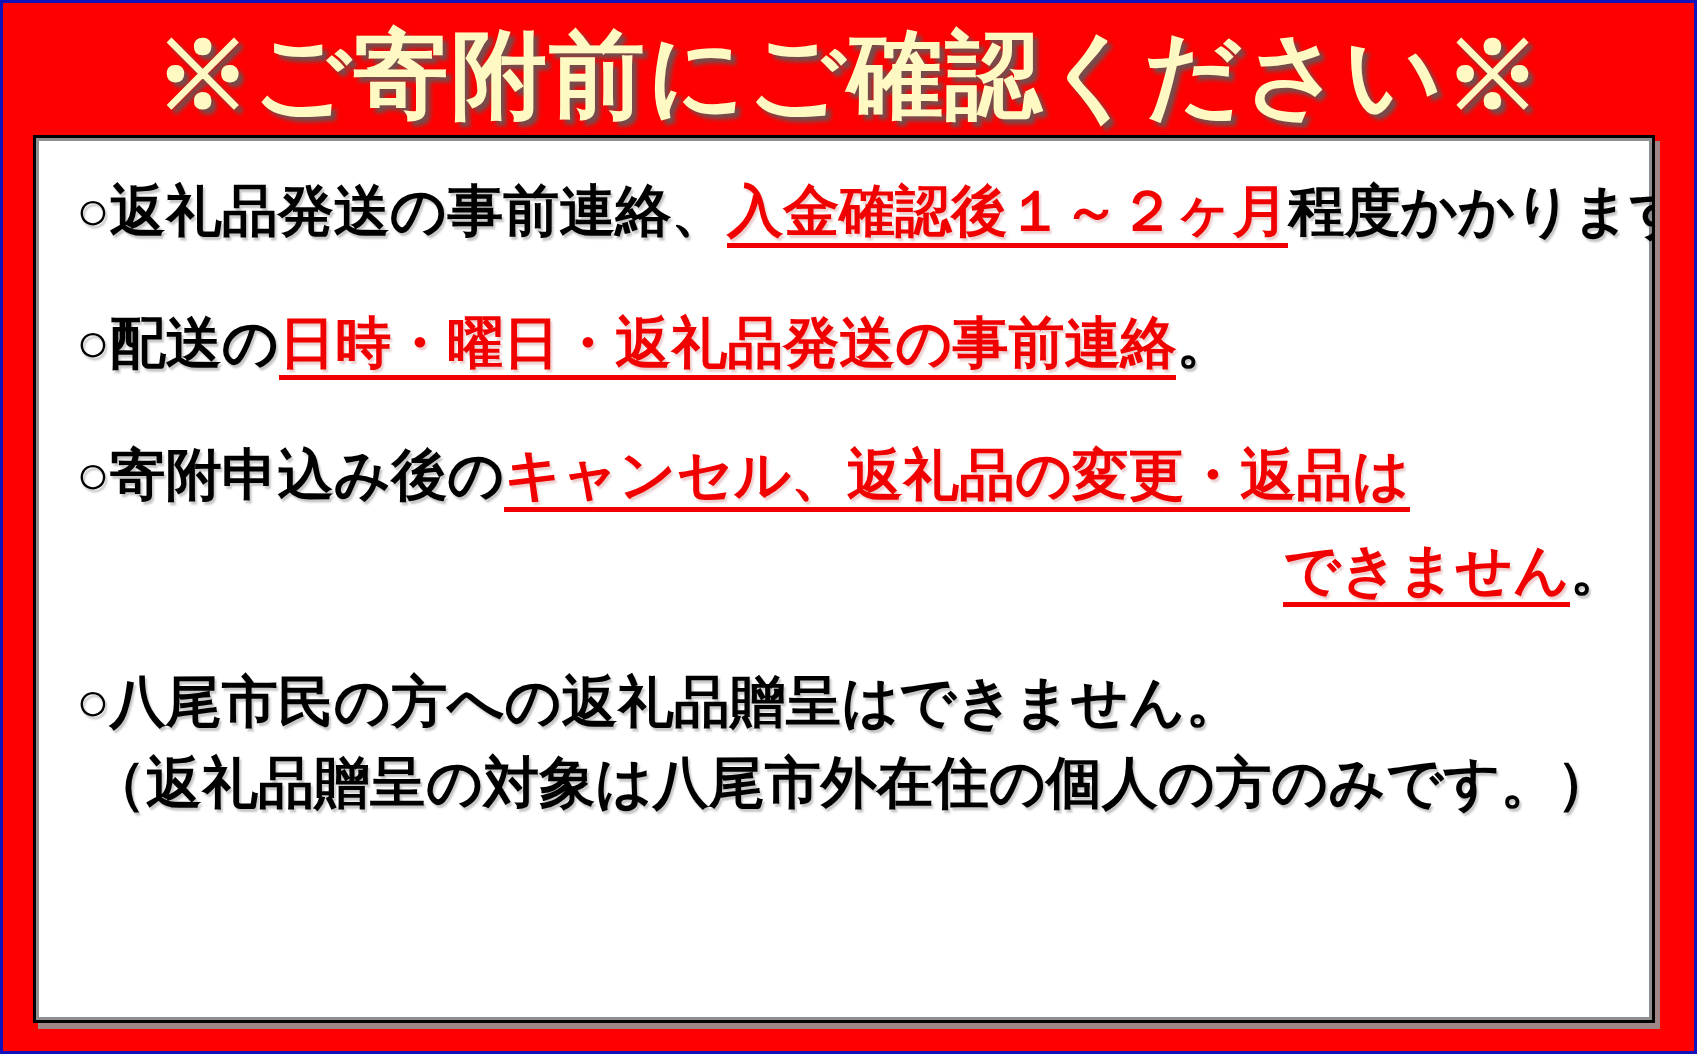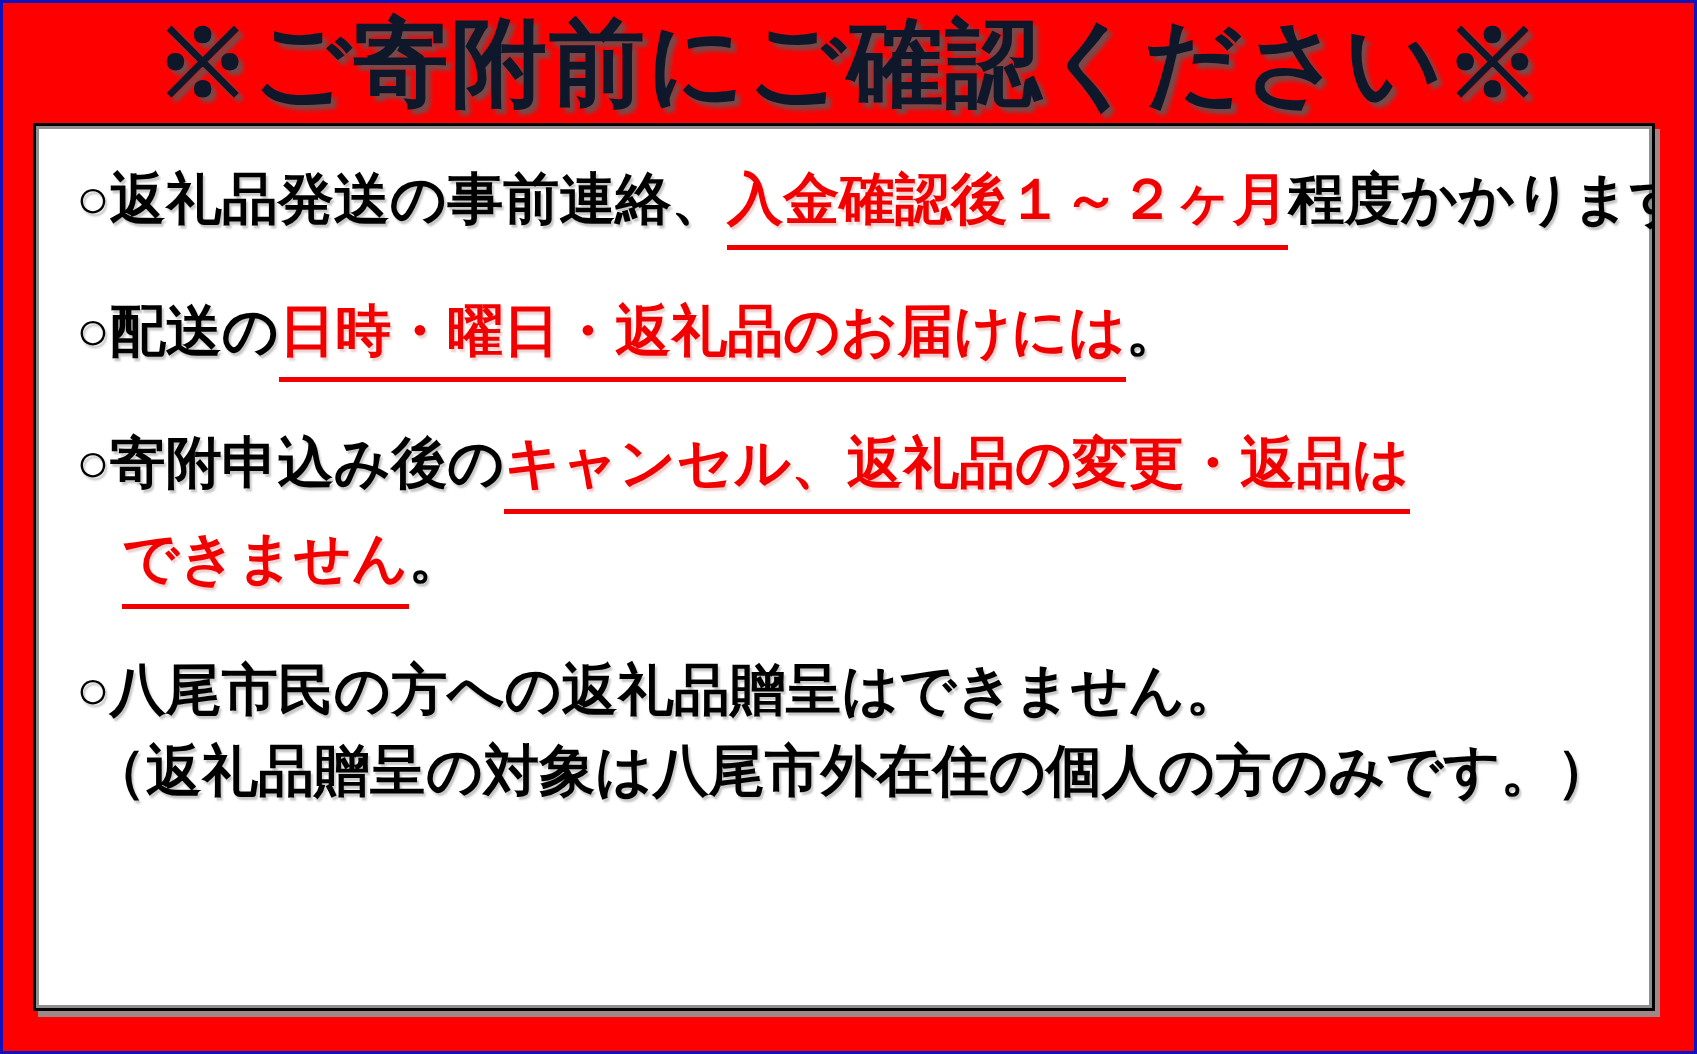--- a/index.html
+++ b/index.html
@@ -12,24 +12,24 @@
     position: relative;
     width: 1697px;
     height: 1054px;
     box-sizing: border-box;
     background: #fe0000;
     border: 3px solid #1212bd;
     overflow: hidden;
   }
   .title {
     margin: 0;
-    padding-top: 6px;
+    padding-top: 18px;
     height: 112px;
     text-align: center;
-    color: #0f172a;
+    color: #fef9c3;
     font-size: 96px;
     font-weight: bold;
     line-height: 1.12;
     letter-spacing: 2px;
     white-space: nowrap;
     text-shadow: 5px 5px 4px rgba(90, 90, 90, 0.85);
   }
   .panel {
     box-sizing: border-box;
     margin: 2px 39px 0 30px;
@@ -47,44 +47,44 @@
     font-weight: bold;
     color: #000000;
     line-height: 1.32;
     letter-spacing: 0px;
     white-space: nowrap;
     text-shadow: 2px 3px 2px rgba(130, 130, 130, 0.45);
   }
   .gap-para   { margin-top: 58px; }
   .gap-inner  { margin-top: 21px; }
   .gap-note   { margin-top: 12px; font-family: Liberation Mono, monospace; }
-  .cont-indent  { padding-left: 46px; }
+  .cont-indent  { padding-left: 46px; text-align: right; }
   .paren-indent { padding-left: 14px; }
   .em {
     color: #f10000;
     border-bottom: 5px solid #f10000;
-    padding-bottom: 15px;
+    padding-bottom: 1px;
     text-shadow: 2px 3px 2px rgba(200, 120, 120, 0.35);
   }
 </style>
 </head>
 <body>
 
 <div class="frame">
 
   <h1 class="title">※ご寄附前にご確認ください※</h1>
 
   <div class="panel">
 
     <div class="line">
       <span>○返礼品発送の事前連絡、</span><span class="em">入金確認後１～２ヶ月</span><span>程度かかります。</span>
     </div>
 
     <div class="line gap-para">
-      <span>○配送の</span><span class="em">日時・曜日・返礼品のお届けには</span><span>。</span>
+      <span>○配送の</span><span class="em">日時・曜日・返礼品発送の事前連絡</span><span>。</span>
     </div>
 
     <div class="line gap-para">
       <span>○寄附申込み後の</span><span class="em">キャンセル、返礼品の変更・返品は</span>
     </div>
 
     <div class="line gap-inner cont-indent">
       <span class="em">できません</span><span>。</span>
     </div>
 

